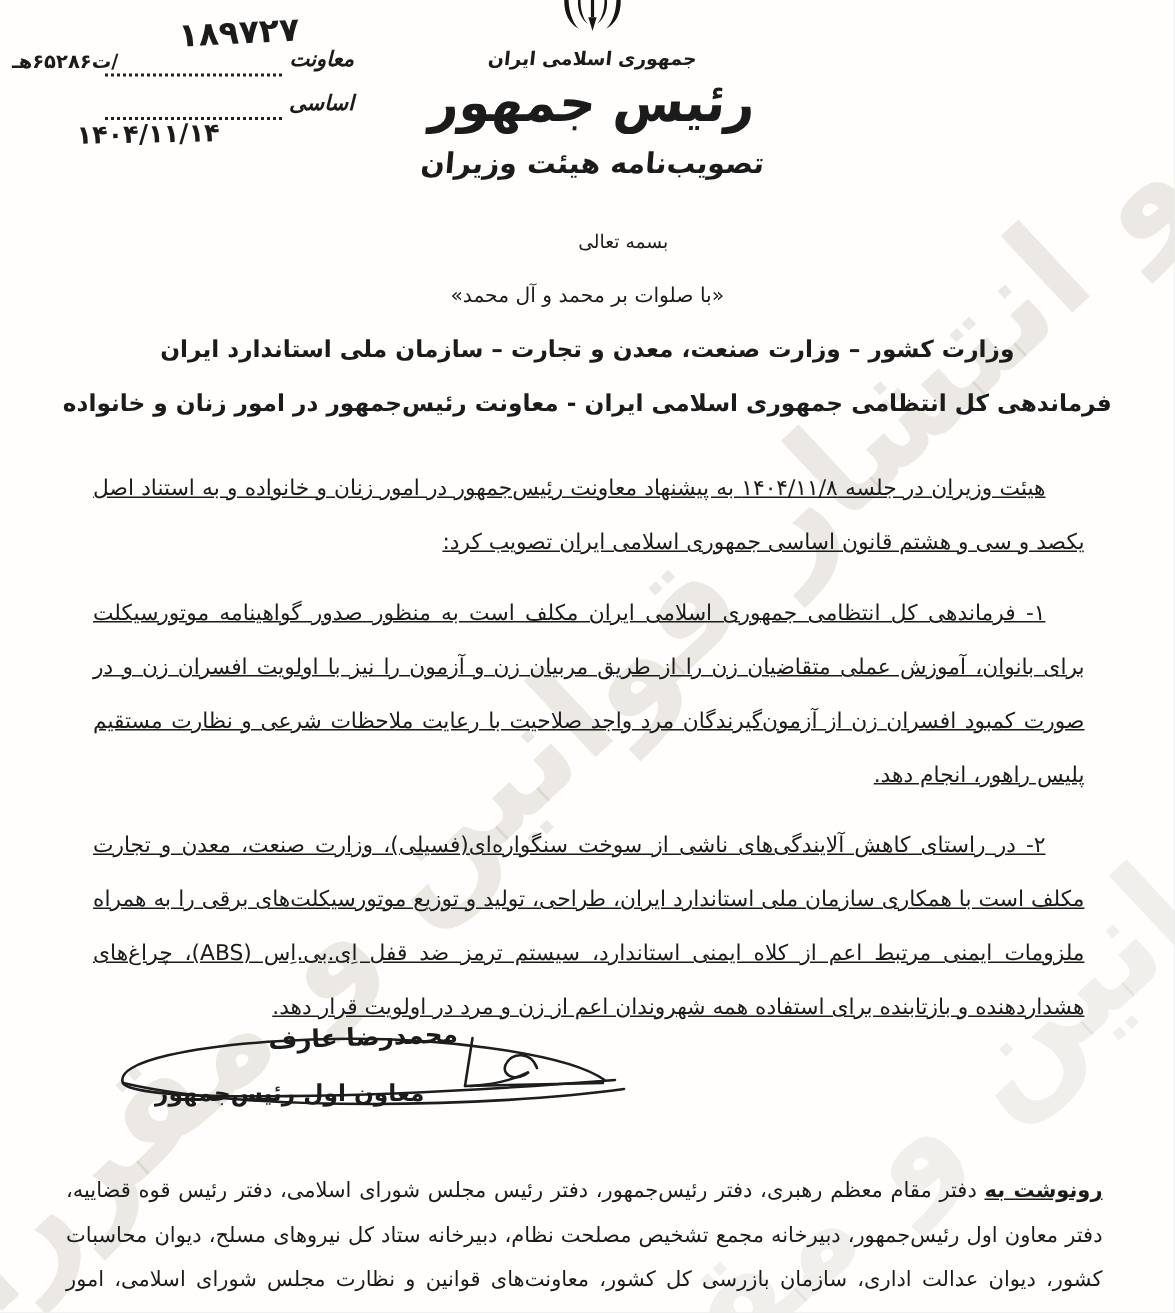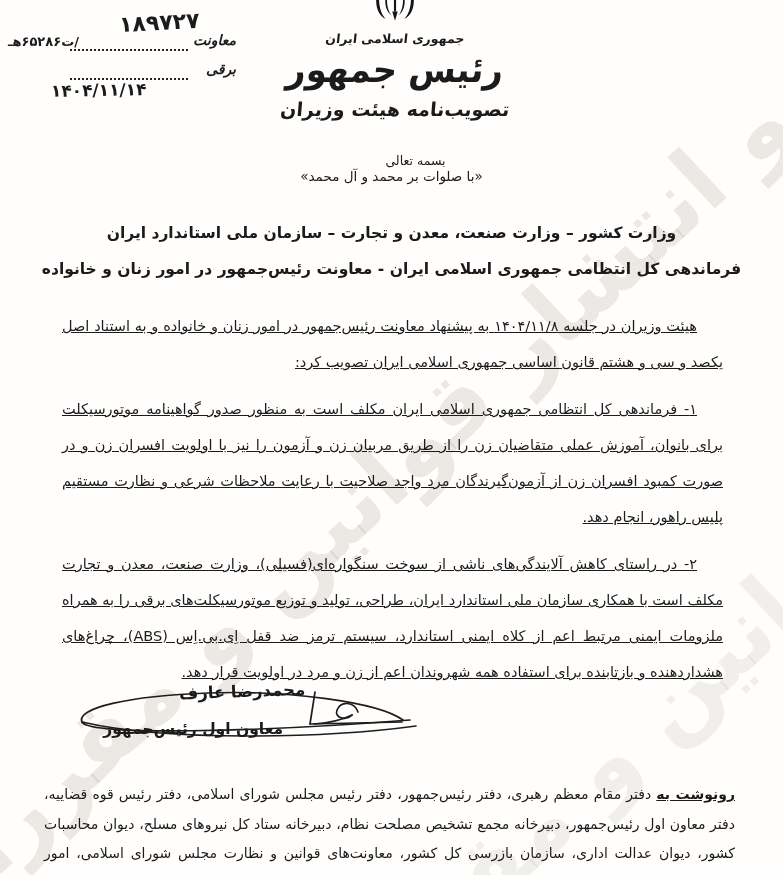--- a/index.html
+++ b/index.html
@@ -30,21 +30,21 @@
   .hand.date  { top:72px; right:100px; font-size:17px; letter-spacing:2px; transform:rotate(-1deg); word-spacing:4px;}
   
   .letterhead{ position:absolute; left:270px; top:0; width:250px; text-align:center; }
   .emblem{ display:block; margin:-24px auto 0 auto; }
   .country{ font-size:12.5px; font-weight:bold; margin-top:1px; transform:skewX(-6deg); }
   .office{ font-size:34px; font-weight:bold; line-height:1.15; margin-top:4px; transform:skewX(-5deg) scaleY(1.05); }
   .doctype{ font-size:19px; font-weight:bold; margin-top:9px; transform:skewX(-5deg); }
   
   .invocation{ position:absolute; left:0; right:0; top:153px; text-align:center; }
   .besmeh { font-size:12.5px;padding-left:48px; }
-  .salawat{ font-size:13.5px; margin-top:0; }
+  .salawat{ font-size:13.5px; margin-top:21px; }
   
   .addressees{ position:absolute; left:40px; right:40px; top:215px; text-align:center; }
   .addr{ font-size:15.5px; font-weight:bold; line-height:36px; }
   
   .body-text{ position:absolute; right:60px; left:62px; top:308px;text-decoration:underline; }
   .para{
     margin:0 0 11px 0; font-size:14.5px; line-height:36px;
     text-align:justify; text-align-last:right; text-indent:26px;
   }
   
@@ -65,21 +65,21 @@
 <div class="page">
 
   <div class="watermark wm1">معاونت تدوین، تنقیح و انتشار قوانین و مقررات</div>
   <div class="watermark wm2">معاونت تدوین، تنقیح و انتشار قوانین و مقررات</div>
 
   <div class="stamp">
     <div class="hand number">۱۸۹۷۲۷</div>
     <div class="lbl lbl-no">معاونت</div>
     <div class="dotline dl1"></div>
     <div class="hand suffix">/ت۶۵۲۸۶هـ</div>
-    <div class="lbl lbl-date">برقی</div>
+    <div class="lbl lbl-date">اساسی</div>
     <div class="dotline dl2"></div>
     <div class="hand date">۱۴۰۴/۱۱/۱۴</div>
   </div>
 
   <div class="letterhead">
     <svg class="emblem" width="46" height="54" viewBox="0 0 60 70">
       <g fill="#151515">
         <path d="M14,8 C2,22 2,48 18,56 C7,45 7,20 14,8 Z"></path>
         <path d="M46,8 C58,22 58,48 42,56 C53,45 53,20 46,8 Z"></path>
         <path d="M23,16 C15,26 15,44 26,52 C18,43 18,24 23,16 Z"></path>

